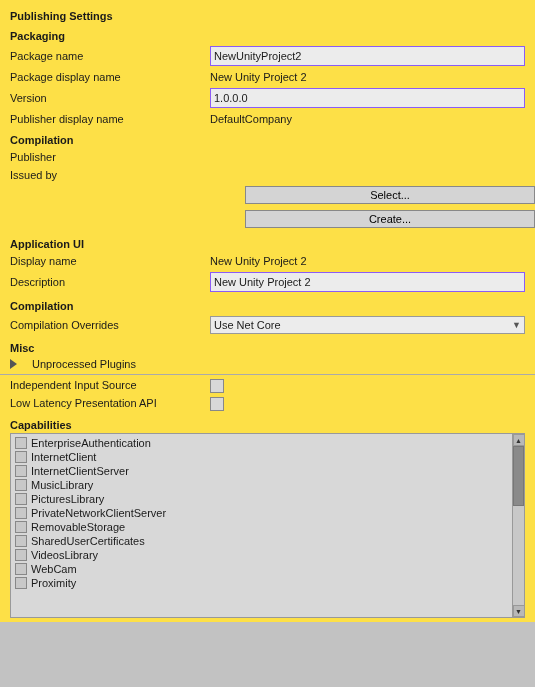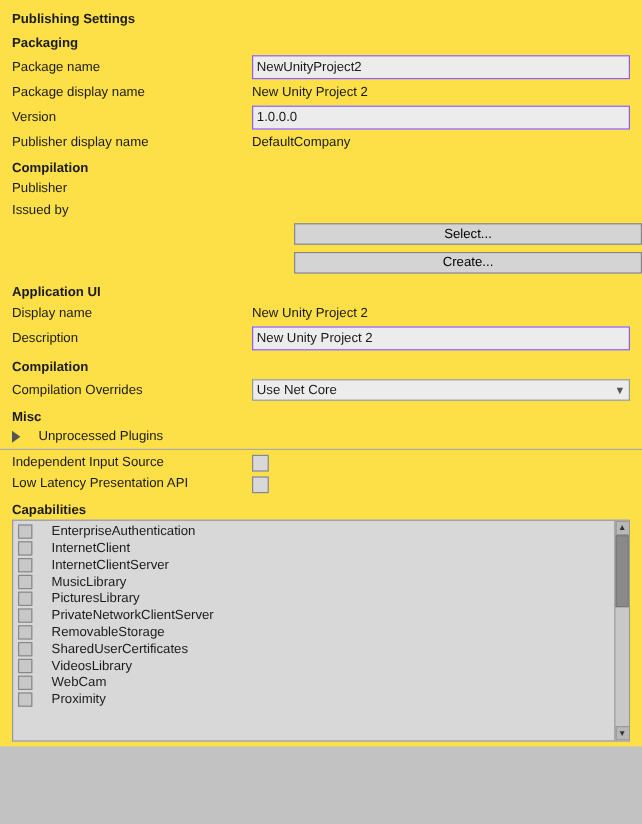--- a/index.html
+++ b/index.html
@@ -109,21 +109,20 @@
     .capabilities-list {
       flex: 1;
       overflow-y: hidden;
       padding: 2px 4px;
     }
     .cap-item {
       display: flex;
       align-items: center;
       padding: 1px 0;
       font-size: 11px;
-      gap: 12px;
     }
     .cap-checkbox {
       width: 12px;
       height: 12px;
       border: 1px solid #888;
       background: #c8c8c8;
       display: inline-block;
       margin-right: 4px;
       flex-shrink: 0;
     }

